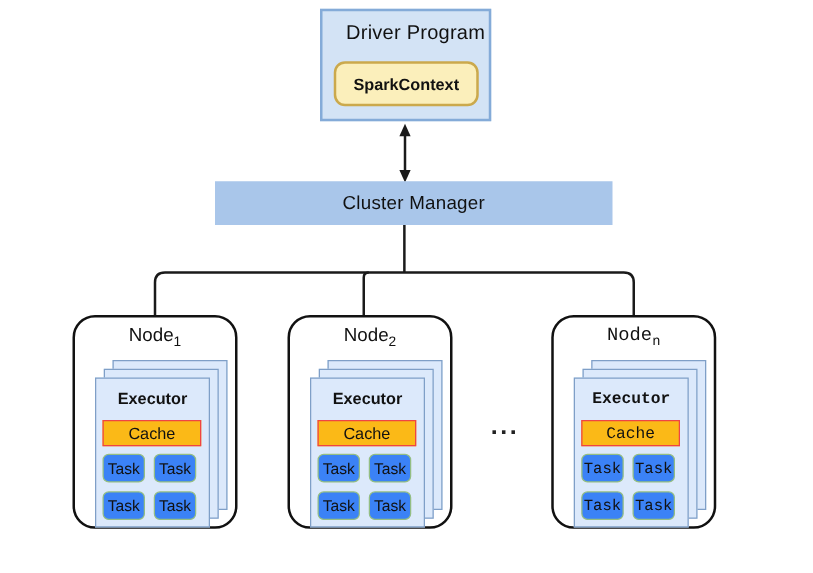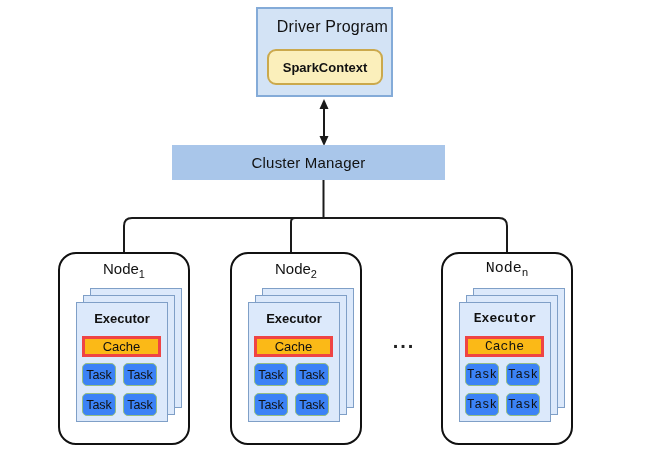--- a/index.html
+++ b/index.html
@@ -36,30 +36,30 @@
     border: 2px solid #cba94c;
     border-radius: 9px;
     box-sizing: border-box;
     display: flex; align-items: center; justify-content: center;
     font-size: 13px;
     font-weight: bold;
   }
 
   
   .cluster-bar {
-    left: 172px; top: 145px; width: 273px; height: 35px;
+    left: 172px; top: 145px; width: 318px; height: 35px;
     background: #a9c6ea;
     display: flex; align-items: center; justify-content: center;
     font-size: 15px;
     letter-spacing: .2px;
   }
 
   
   .node {
-    top: 252px; width: 132px; height: 193px;
+    top: 252px; width: 132px; height: 171px;
     background: #ffffff;
     border: 2px solid #111111;
     border-radius: 18px;
     box-sizing: border-box;
   }
   .node-1 { left: 58px; }
   .node-2 { left: 230px; }
   .node-n { left: 441px; font-family: Liberation Mono, monospace; }
   .node-title {
     position: absolute; left: 0; top: 6px; width: 100%;
@@ -78,21 +78,21 @@
   .card.back1 { left: 23px; top: 41px; }
   .card.front { left: 16px; top: 48px; }
 
   .executor-label {
     position: absolute; left: 0; top: 8px; width: 100%;
     text-align: center; font-weight: bold; font-size: 13px;
   }
   .cache-box {
     position: absolute; left: 5px; top: 33px; width: 79px; height: 21px;
     background: #fbb917;
-    border: 3px solid #ef4444;
+    border: 1px solid #ef4444;
     box-sizing: border-box;
     display: flex; align-items: center; justify-content: center;
     font-size: 13px;
   }
   .task-box {
     position: absolute; width: 34px; height: 23px;
     background: #3b82f6;
     border: 1.5px solid #94be83;
     border-radius: 5px;
     box-sizing: border-box;

